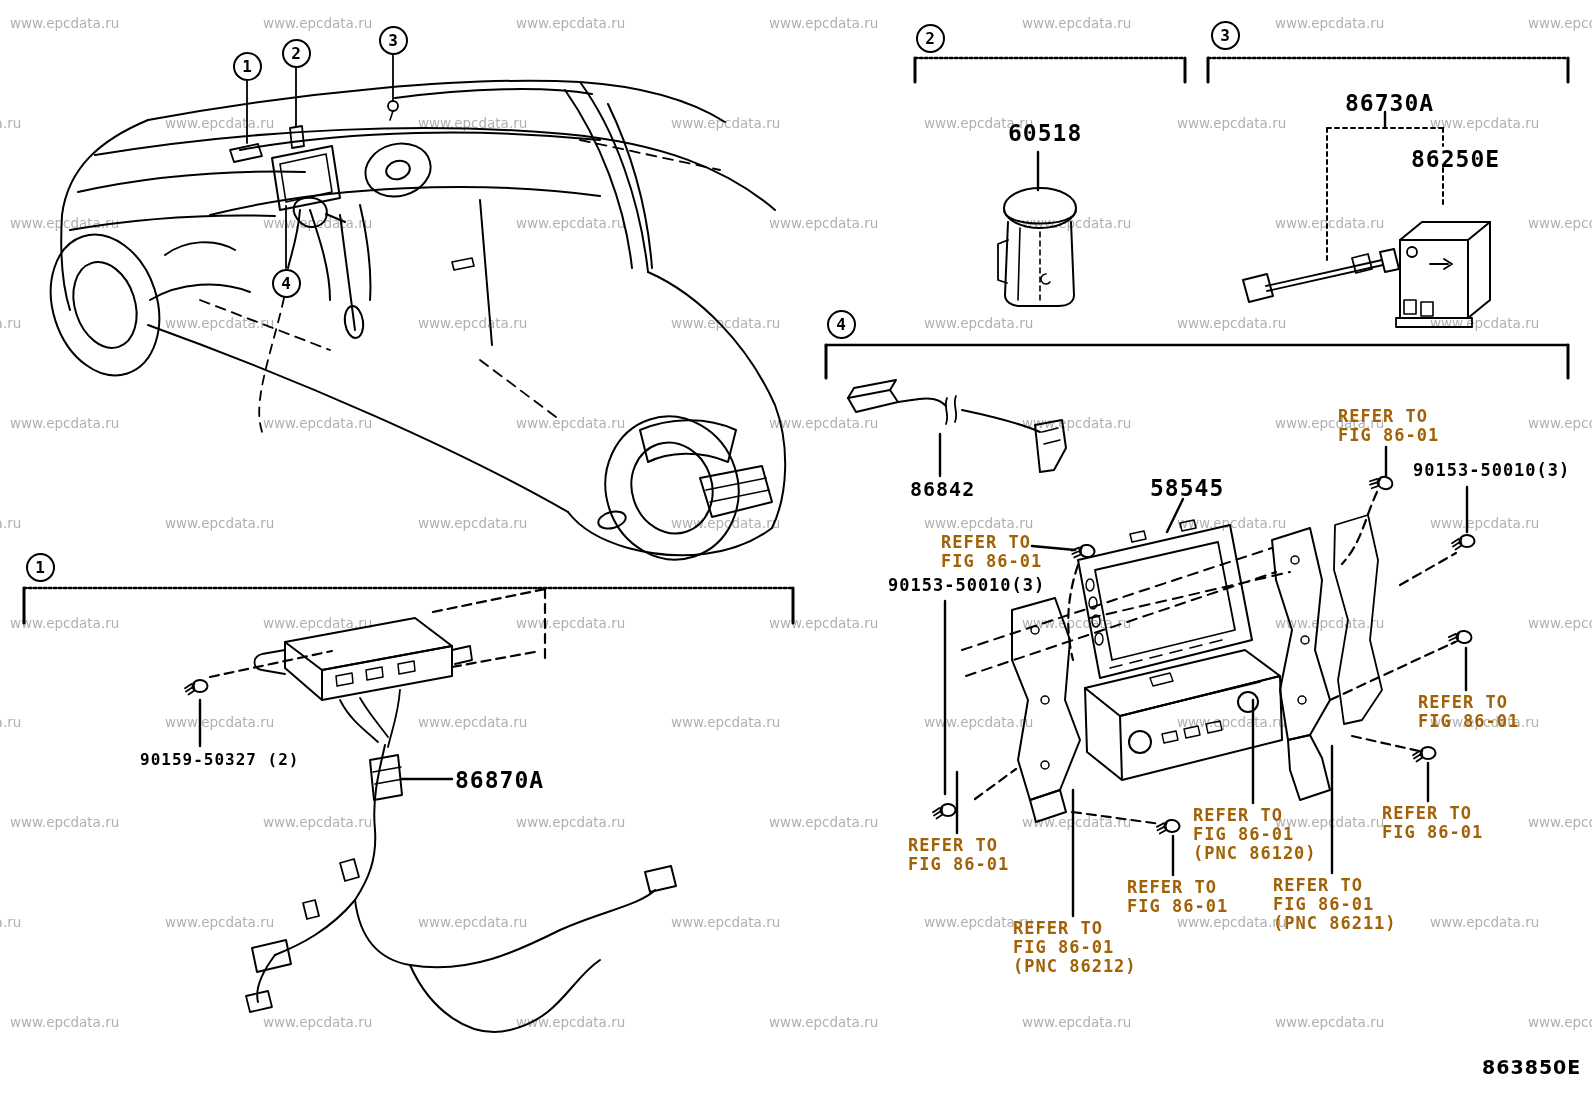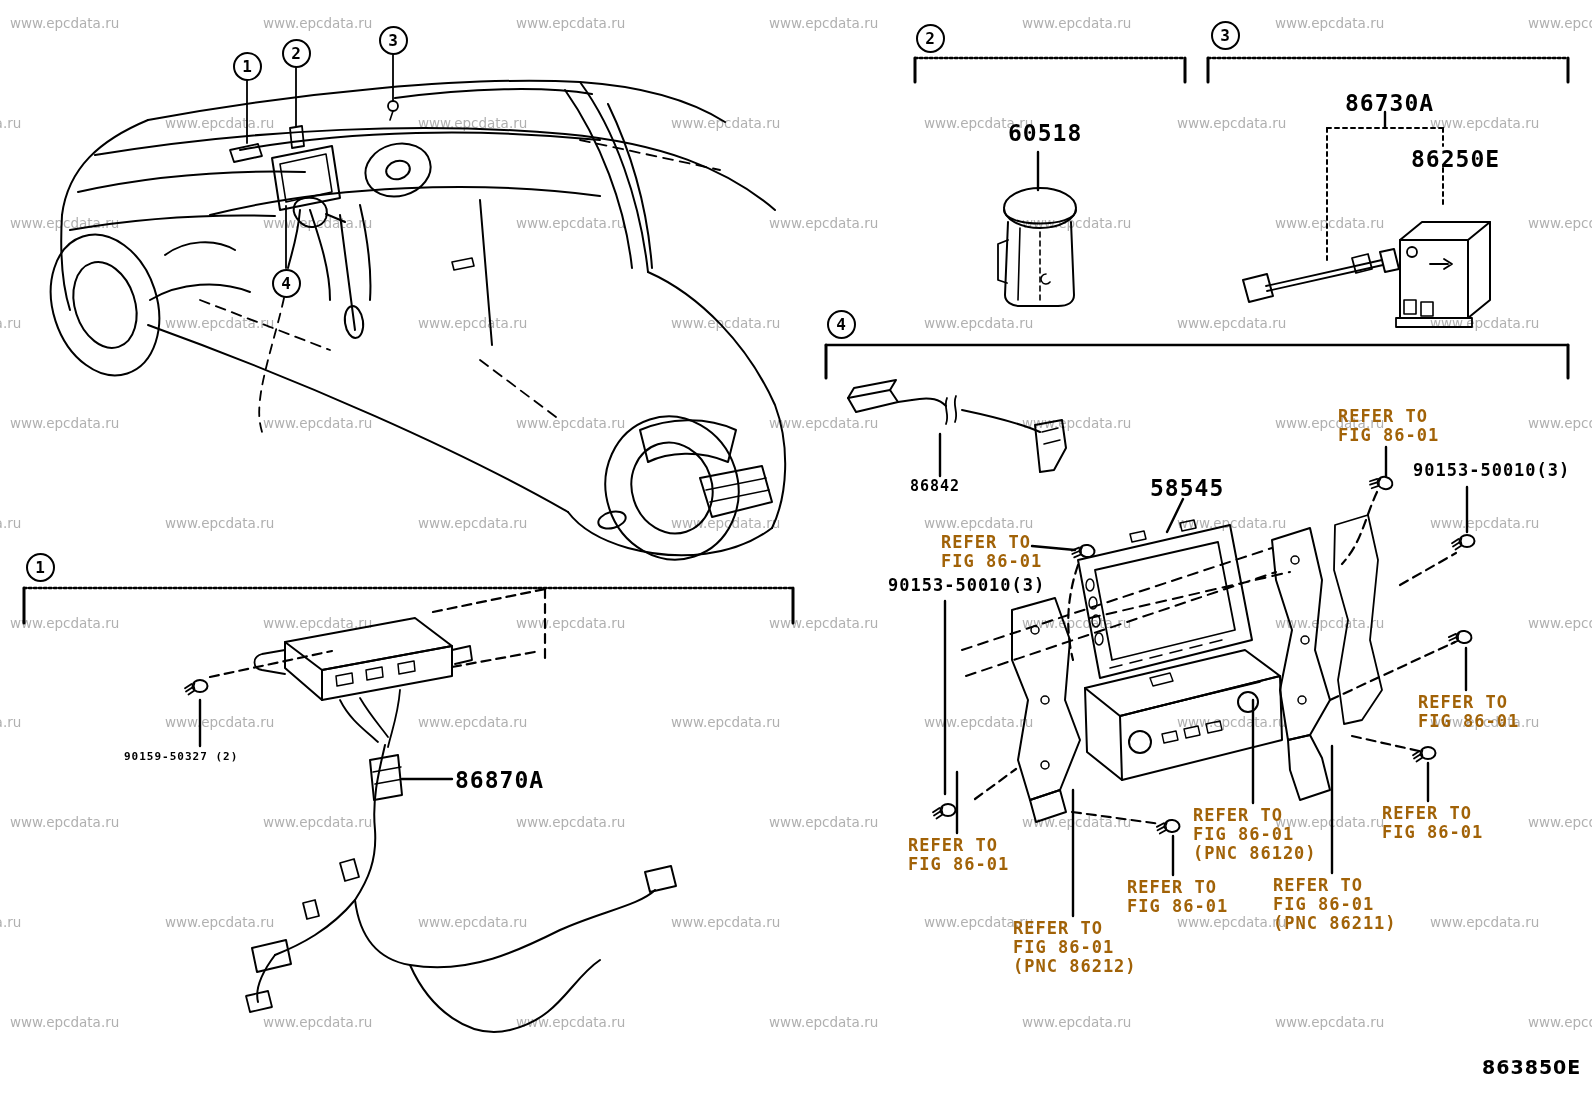--- a/index.html
+++ b/index.html
@@ -352,25 +352,25 @@
       <div class="callout" style="left: 271.5px; top: 268.5px;">4</div>
       <div class="callout" style="left: 25.5px; top: 552.5px;">1</div>
       <div class="callout" style="left: 915.5px; top: 23.5px;">2</div>
       <div class="callout" style="left: 1210.5px; top: 20.5px;">3</div>
       <div class="callout" style="left: 826.5px; top: 309.5px;">4</div>
     </div>
   <div id="label-layer">
       <div class="plabel" style="left: 1008px; top: 120px; font-size: 23px;">60518</div>
       <div class="plabel" style="left: 1345px; top: 90px; font-size: 23px;">86730A</div>
       <div class="plabel" style="left: 1411px; top: 146px; font-size: 23px;">86250E</div>
-      <div class="plabel" style="left: 910px; top: 477px; font-size: 15px;">86842</div>
+      <div class="plabel" style="left: 910px; top: 477px; font-size: 20px;">86842</div>
       <div class="plabel" style="left: 1150px; top: 475px; font-size: 23px;">58545</div>
       <div class="plabel" style="left: 888px; top: 575px; font-size: 17px;">90153-50010(3)</div>
       <div class="plabel" style="left: 1413px; top: 460px; font-size: 17px;">90153-50010(3)</div>
-      <div class="plabel" style="left: 124px; top: 750px; font-size: 11px;">90159-50327 (2)</div>
+      <div class="plabel" style="left: 140px; top: 750px; font-size: 16px;">90159-50327 (2)</div>
       <div class="plabel" style="left: 455px; top: 767px; font-size: 23px;">86870A</div>
     </div>
   <div id="note-layer">
       <div class="refnote" style="left: 941px; top: 533px;">REFER TO
 FIG 86-01</div>
       <div class="refnote" style="left: 1338px; top: 407px;">REFER TO
 FIG 86-01</div>
       <div class="refnote" style="left: 1418px; top: 693px;">REFER TO
 FIG 86-01</div>
       <div class="refnote" style="left: 1382px; top: 804px;">REFER TO

